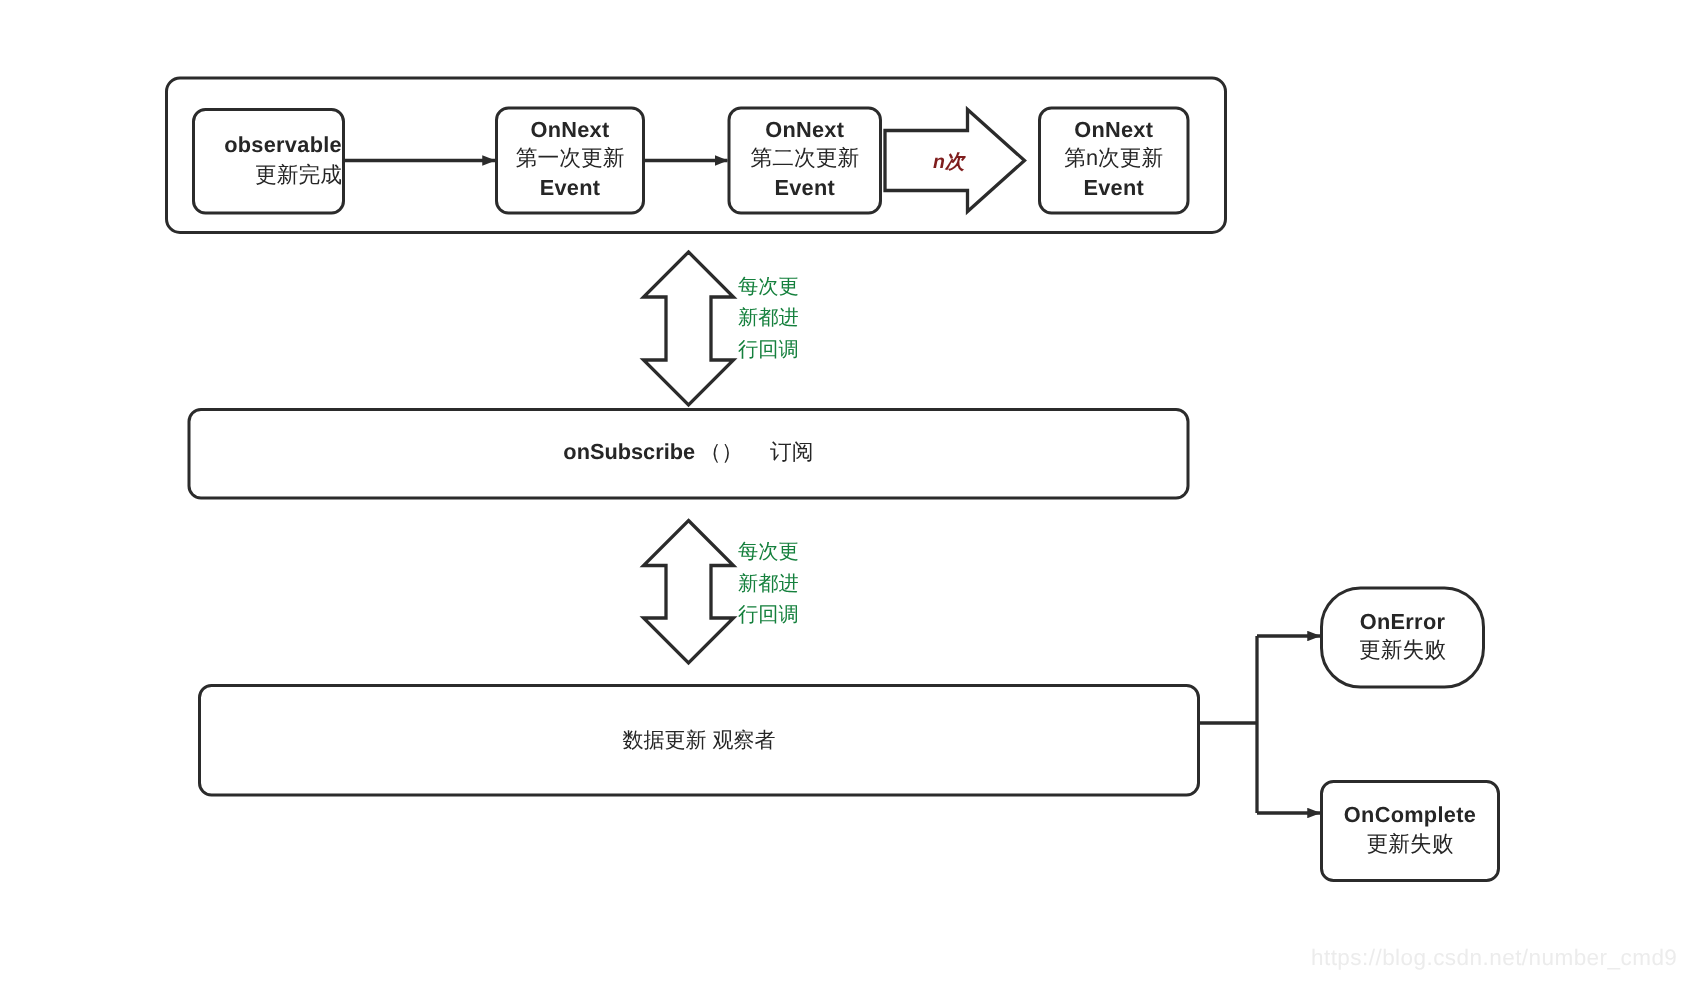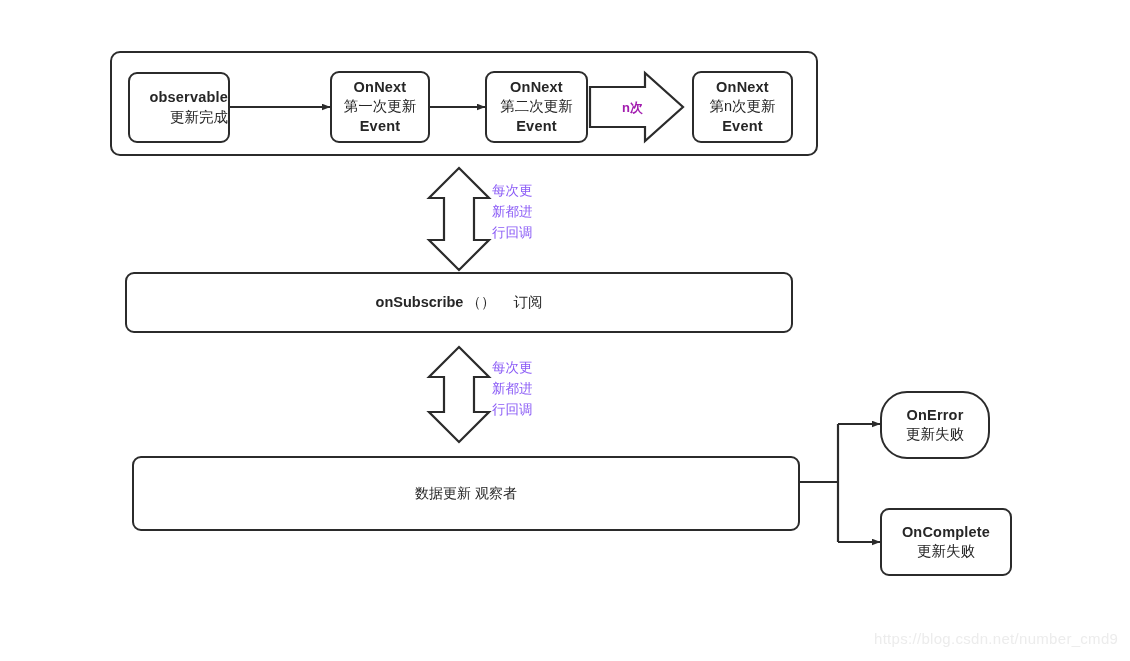--- a/index.html
+++ b/index.html
@@ -71,28 +71,29 @@
     left: 0;
     top: 0;
     width: 1130px;
     height: 661px;
     pointer-events: none;
   }
   .vtext {
     position: absolute;
     font-size: 13.5px;
     line-height: 1.55;
-    color: #8b5cf6;
+    color: #15803d;
     white-space: pre-line;
   }
   .ntext {
     position: absolute;
     font-size: 13px;
     font-weight: bold;
-    color: #a21caf;
+    color: #7f1d1d;
+    font-style: italic;
   }
   .watermark {
     position: absolute;
     font-size: 15px;
     color: #ececec;
     letter-spacing: 0.3px;
     white-space: nowrap;
   }
 </style>
 </head>
@@ -135,21 +136,21 @@
 
   <div class="box" style="left:132px; top:444px; width:668px; height:75px;margin-top:12px;">
     <div class="plain-label">数据更新  观察者</div>
   </div>
 
   <div class="box" style="left:880px; top:391px; width:110px; height:68px;border-radius:27px;">
     <div class="line-en">OnError</div>
     <div class="line-cn">更新失败</div>
   </div>
 
-  <div class="box" style="left:880px; top:508px; width:132px; height:68px;">
+  <div class="box" style="left:880px; top:520px; width:120px; height:68px;">
     <div class="line-en">OnComplete</div>
     <div class="line-cn">更新失败</div>
   </div>
 
   <svg class="overlay" viewBox="0 0 1130 661">
     <defs>
       <marker id="arrowhead" markerWidth="9" markerHeight="7" refX="8.5" refY="3.5" orient="auto" markerUnits="userSpaceOnUse">
         <polygon points="0 0, 9 3.5, 0 7" fill="#2b2b2b"></polygon>
       </marker>
     </defs>

